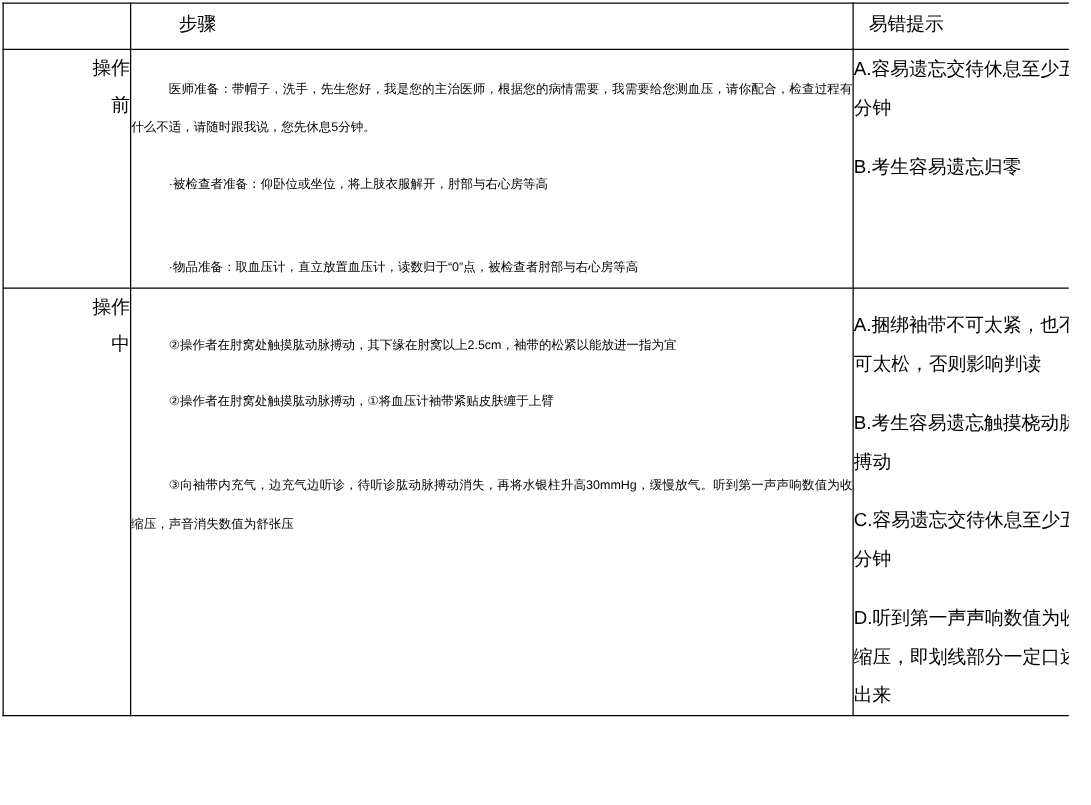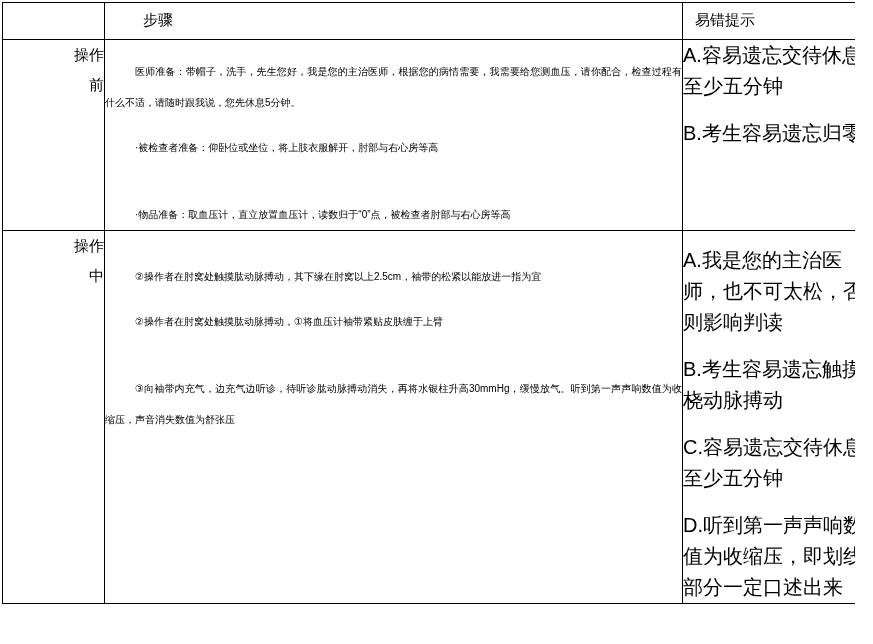--- a/index.html
+++ b/index.html
@@ -80,21 +80,21 @@
     text-align: justify;
     text-indent: 30px;
   }
   .step-p:last-child { margin-bottom: 0; margin-top: 36px; }
 
   
   .tips-cell {
     padding: 12px 8px 12px 10px;
   }
   .tip-p {
-    font-size: 20px;
+    font-size: 15px;
     line-height: 31px;
     margin: 0 0 16px 0;
     text-align: left;
   }
   .tip-p:last-child { margin-bottom: 0; }
 
   .row-pre .steps-cell { padding-top: 16px; }
   .row-mid .steps-cell { padding-top: 30px; }
   .row-mid .tips-cell { padding-top: 14px; }
 </style>
@@ -145,21 +145,21 @@
             <div class="phase-line1">操作</div>
             <div class="phase-line2">中</div>
           </div>
         </td>
         <td class="steps-cell">
           <p class="step-p">②操作者在肘窝处触摸肱动脉搏动，其下缘在肘窝以上2.5cm，袖带的松紧以能放进一指为宜</p>
           <p class="step-p">②操作者在肘窝处触摸肱动脉搏动，①将血压计袖带紧贴皮肤缠于上臂</p>
           <p class="step-p">③向袖带内充气，边充气边听诊，待听诊肱动脉搏动消失，再将水银柱升高30mmHg，缓慢放气。听到第一声声响数值为收缩压，声音消失数值为舒张压</p>
         </td>
         <td class="tips-cell">
-          <p class="tip-p">A.我是您的主治医师，也不可太松，否则影响判读</p>
+          <p class="tip-p">A.捆绑袖带不可太紧，也不可太松，否则影响判读</p>
           <p class="tip-p">B.考生容易遗忘触摸桡动脉搏动</p>
           <p class="tip-p">C.容易遗忘交待休息至少五分钟</p>
           <p class="tip-p">D.听到第一声声响数值为收缩压，即划线部分一定口述出来</p>
         </td>
       </tr>
     </tbody>
   </table>
 </div>
 
 </body></html>

